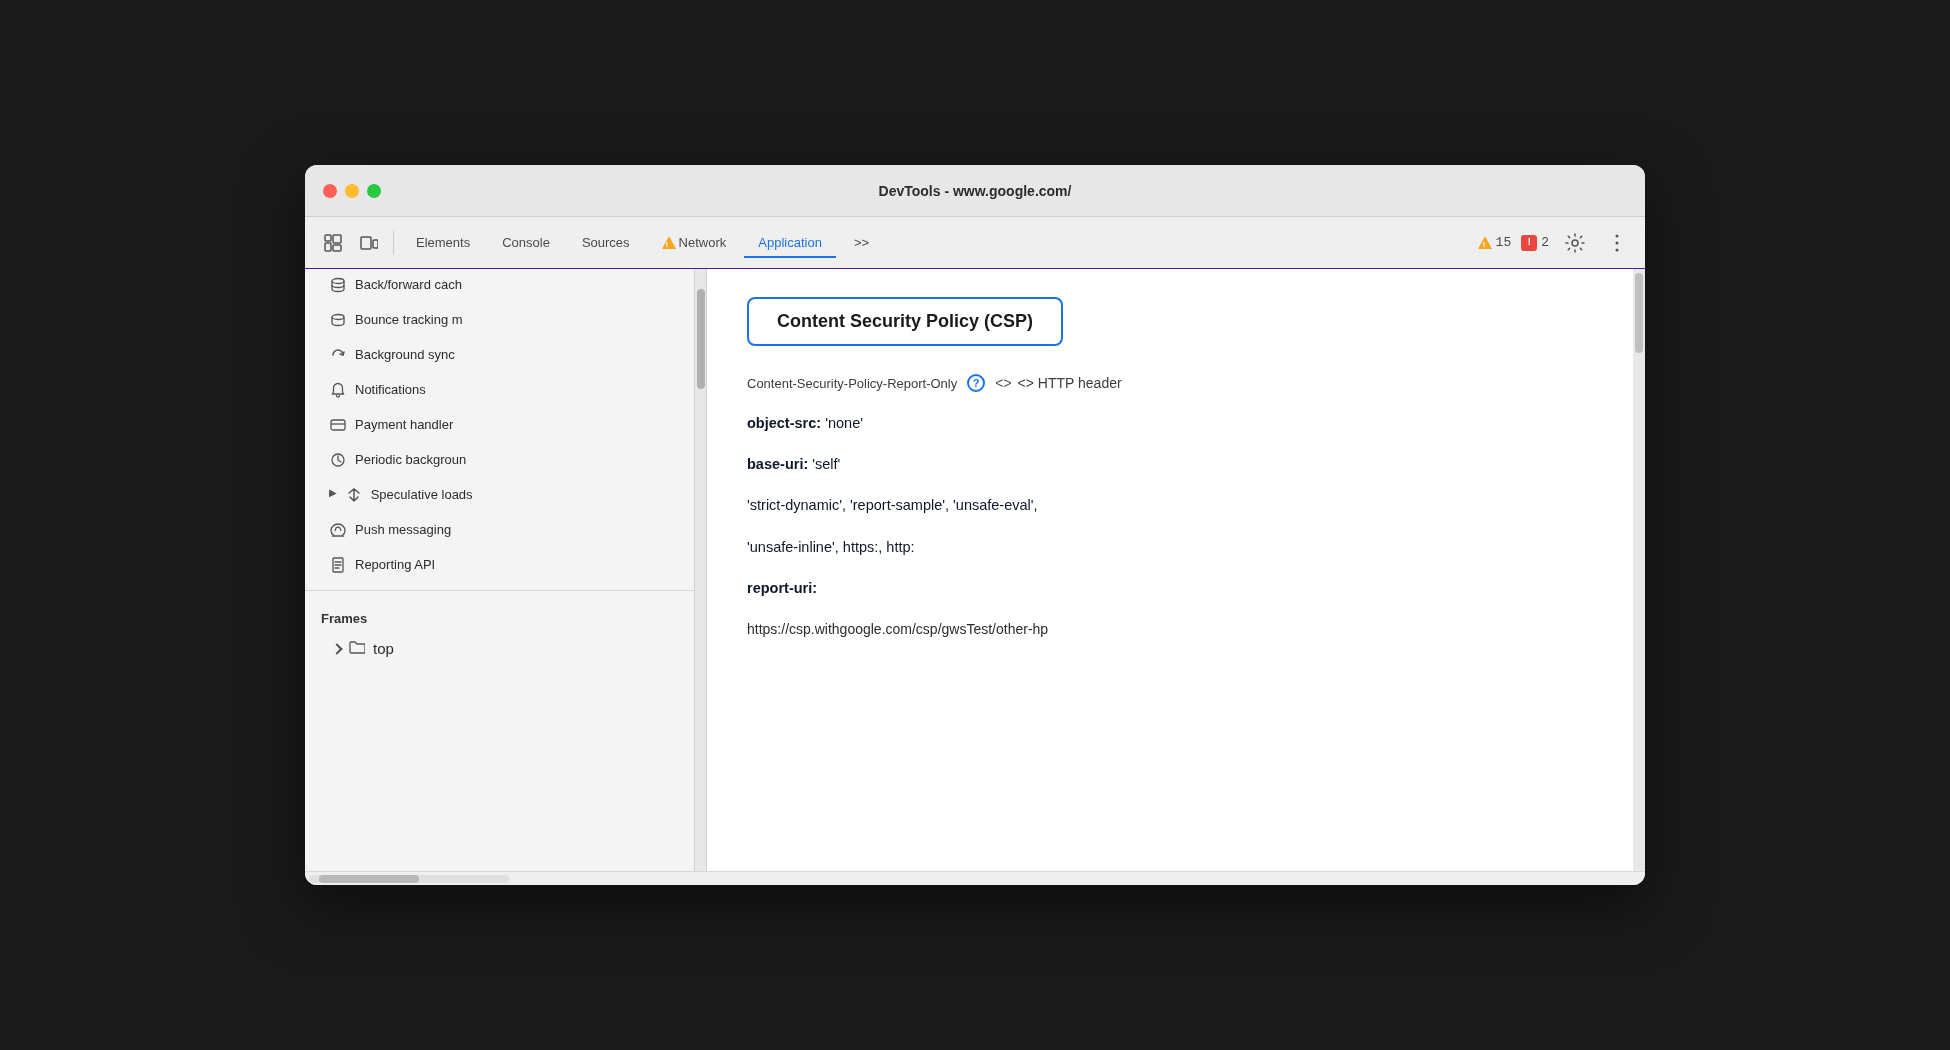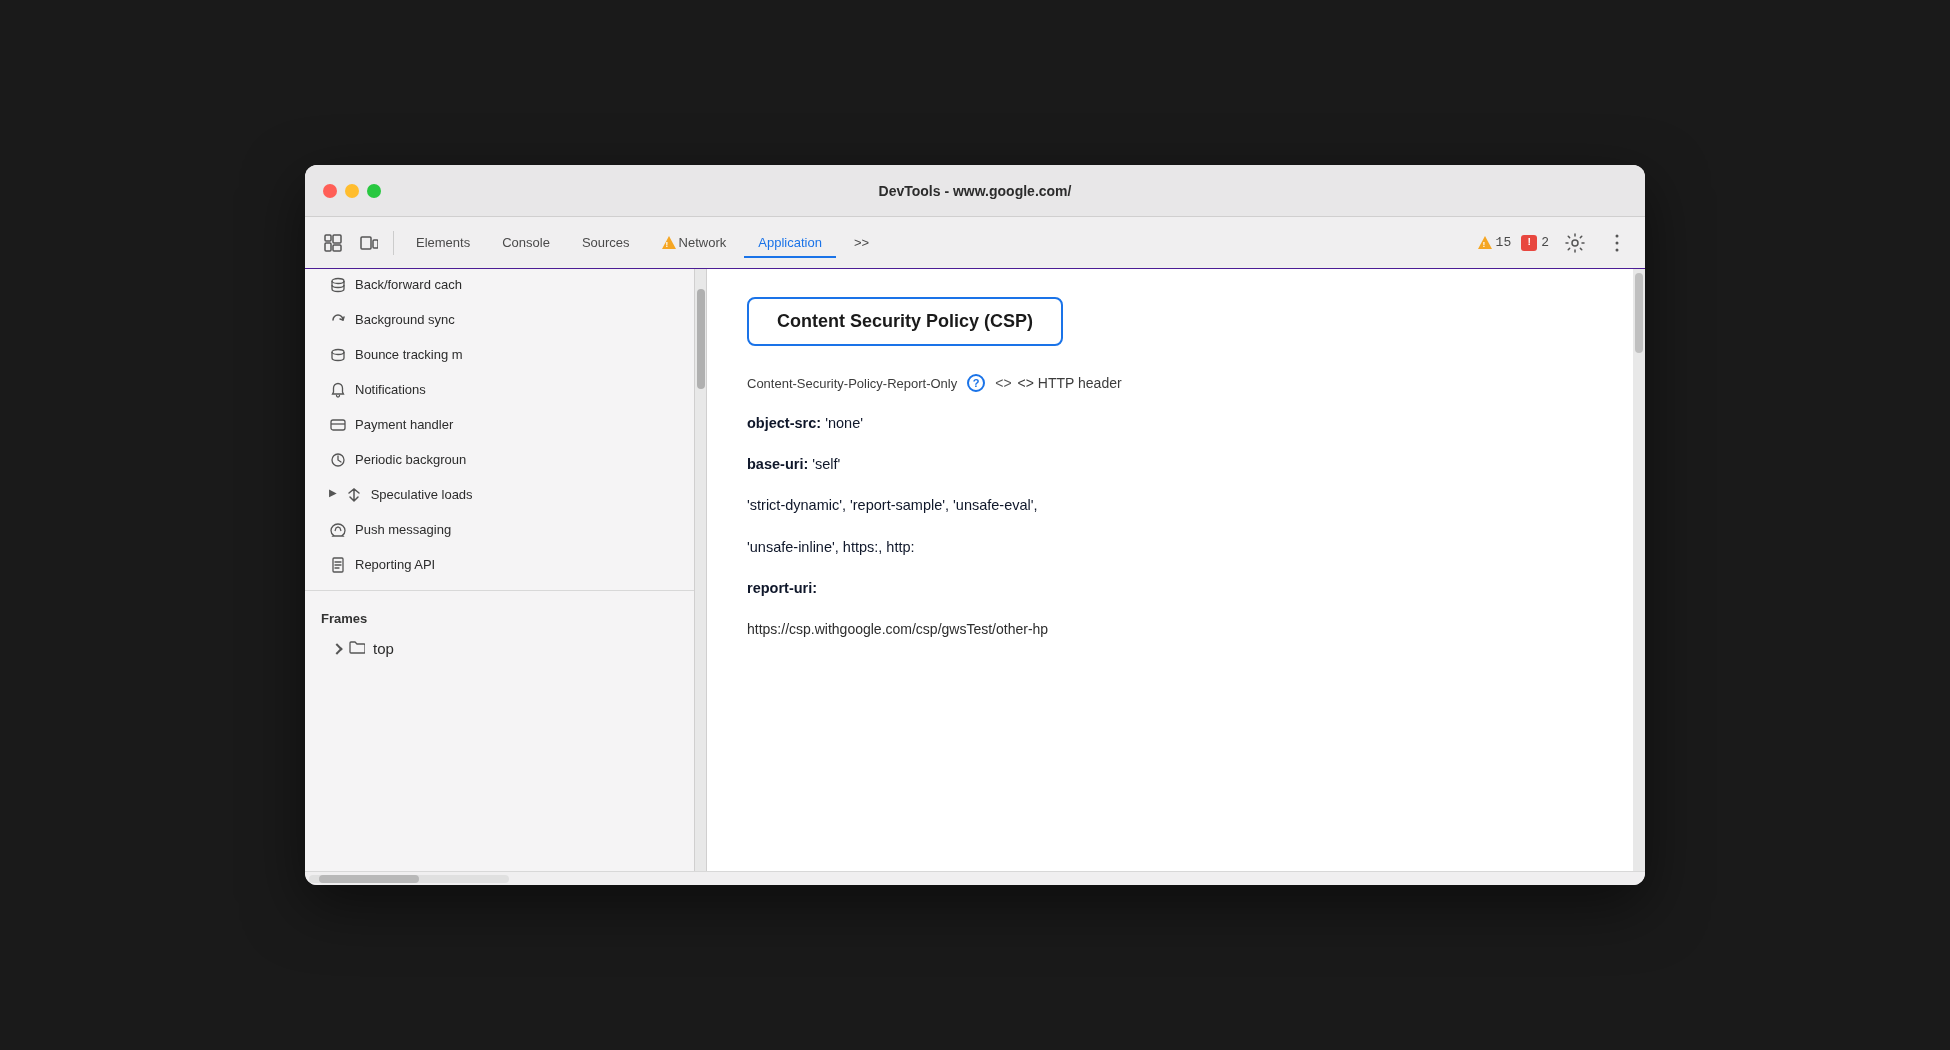--- a/index.html
+++ b/index.html
@@ -377,34 +377,34 @@
             <ellipse cx="8" cy="4" rx="6" ry="2.5" stroke="#555" stroke-width="1.3"></ellipse>
             <path d="M2 4v4c0 1.38 2.69 2.5 6 2.5s6-1.12 6-2.5V4" stroke="#555" stroke-width="1.3" fill="none"></path>
             <path d="M2 8v4c0 1.38 2.69 2.5 6 2.5s6-1.12 6-2.5V8" stroke="#555" stroke-width="1.3" fill="none"></path>
           </svg>
         </span>
         <span>Back/forward cach</span>
       </div>
       <div class="sidebar-item">
         <span class="sidebar-icon">
           <svg width="16" height="16" viewBox="0 0 16 16" fill="none">
+            <ellipse cx="8" cy="5" rx="6" ry="2.5" stroke="#555" stroke-width="1.3"></ellipse>
+            <path d="M2 5v6c0 1.38 2.69 2.5 6 2.5s6-1.12 6-2.5V5" stroke="#555" stroke-width="1.3" fill="none"></path>
+          </svg>
+        </span>
+        <span>Bounce tracking m</span>
+      </div>
+      <div class="sidebar-item">
+        <span class="sidebar-icon">
+          <svg width="16" height="16" viewBox="0 0 16 16" fill="none">
             <path d="M13 8A5 5 0 103 8" stroke="#555" stroke-width="1.5" stroke-linecap="round"></path>
             <path d="M14 5l-1 3-3-1" stroke="#555" stroke-width="1.5" stroke-linecap="round" stroke-linejoin="round"></path>
           </svg>
         </span>
         <span>Background sync</span>
-      </div>
-      <div class="sidebar-item">
-        <span class="sidebar-icon">
-          <svg width="16" height="16" viewBox="0 0 16 16" fill="none">
-            <ellipse cx="8" cy="5" rx="6" ry="2.5" stroke="#555" stroke-width="1.3"></ellipse>
-            <path d="M2 5v6c0 1.38 2.69 2.5 6 2.5s6-1.12 6-2.5V5" stroke="#555" stroke-width="1.3" fill="none"></path>
-          </svg>
-        </span>
-        <span>Bounce tracking m</span>
       </div>
       <div class="sidebar-item">
         <span class="sidebar-icon">
           <svg width="16" height="16" viewBox="0 0 16 16" fill="none">
             <path d="M8 1.5A4.5 4.5 0 003.5 6v4l-1 2h11l-1-2V6A4.5 4.5 0 008 1.5z" stroke="#555" stroke-width="1.3" fill="none"></path>
             <path d="M6.5 13.5a1.5 1.5 0 003 0" stroke="#555" stroke-width="1.3" stroke-linecap="round"></path>
           </svg>
         </span>
         <span>Notifications</span>
       </div>

